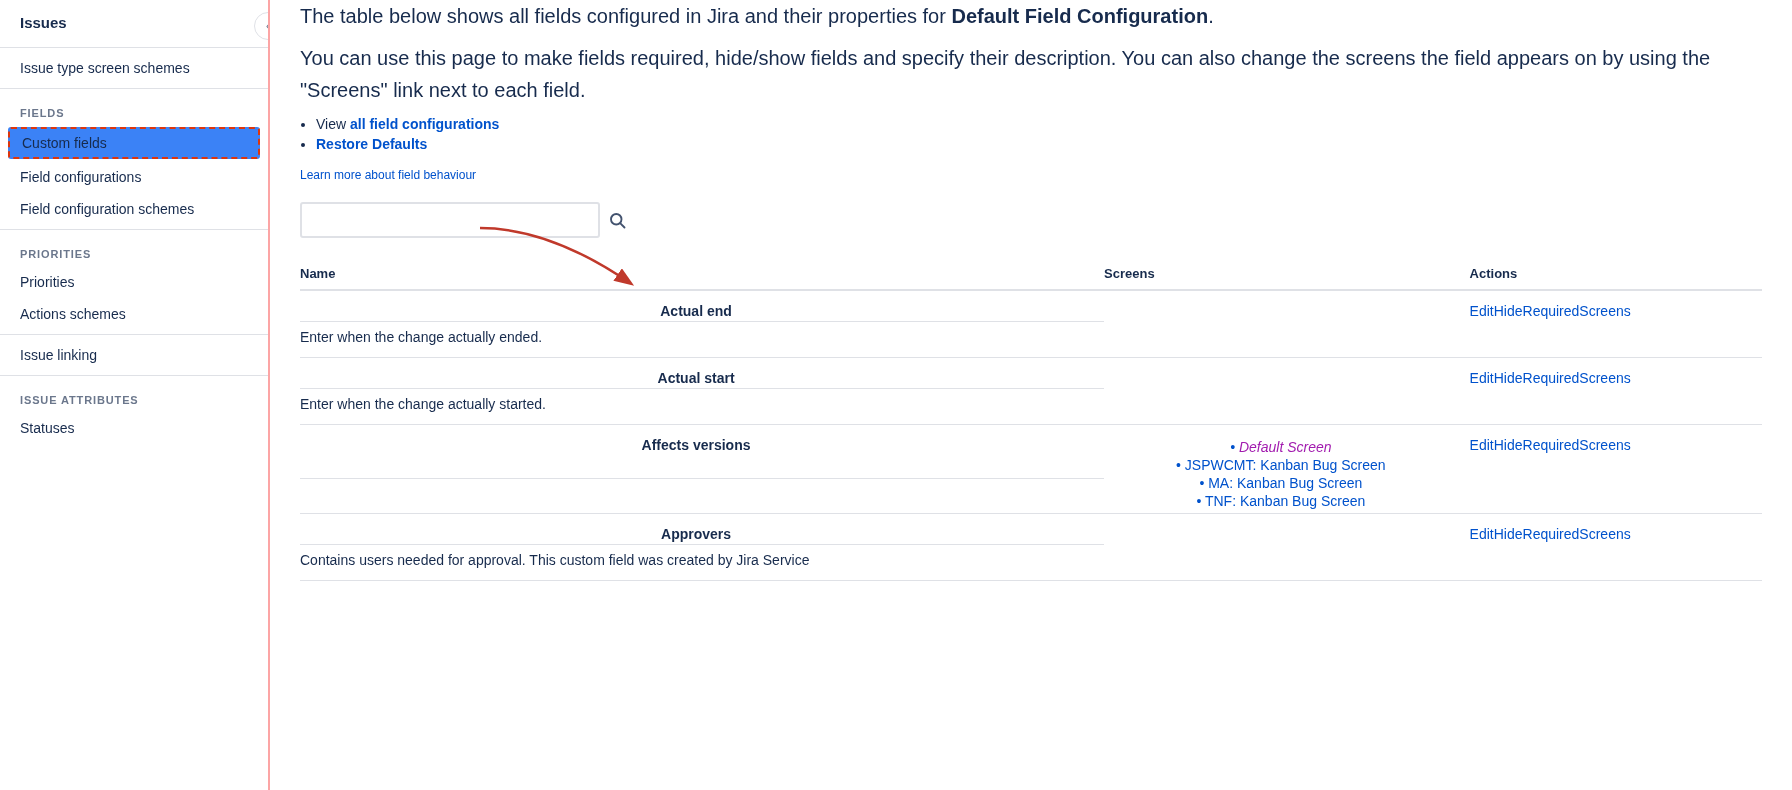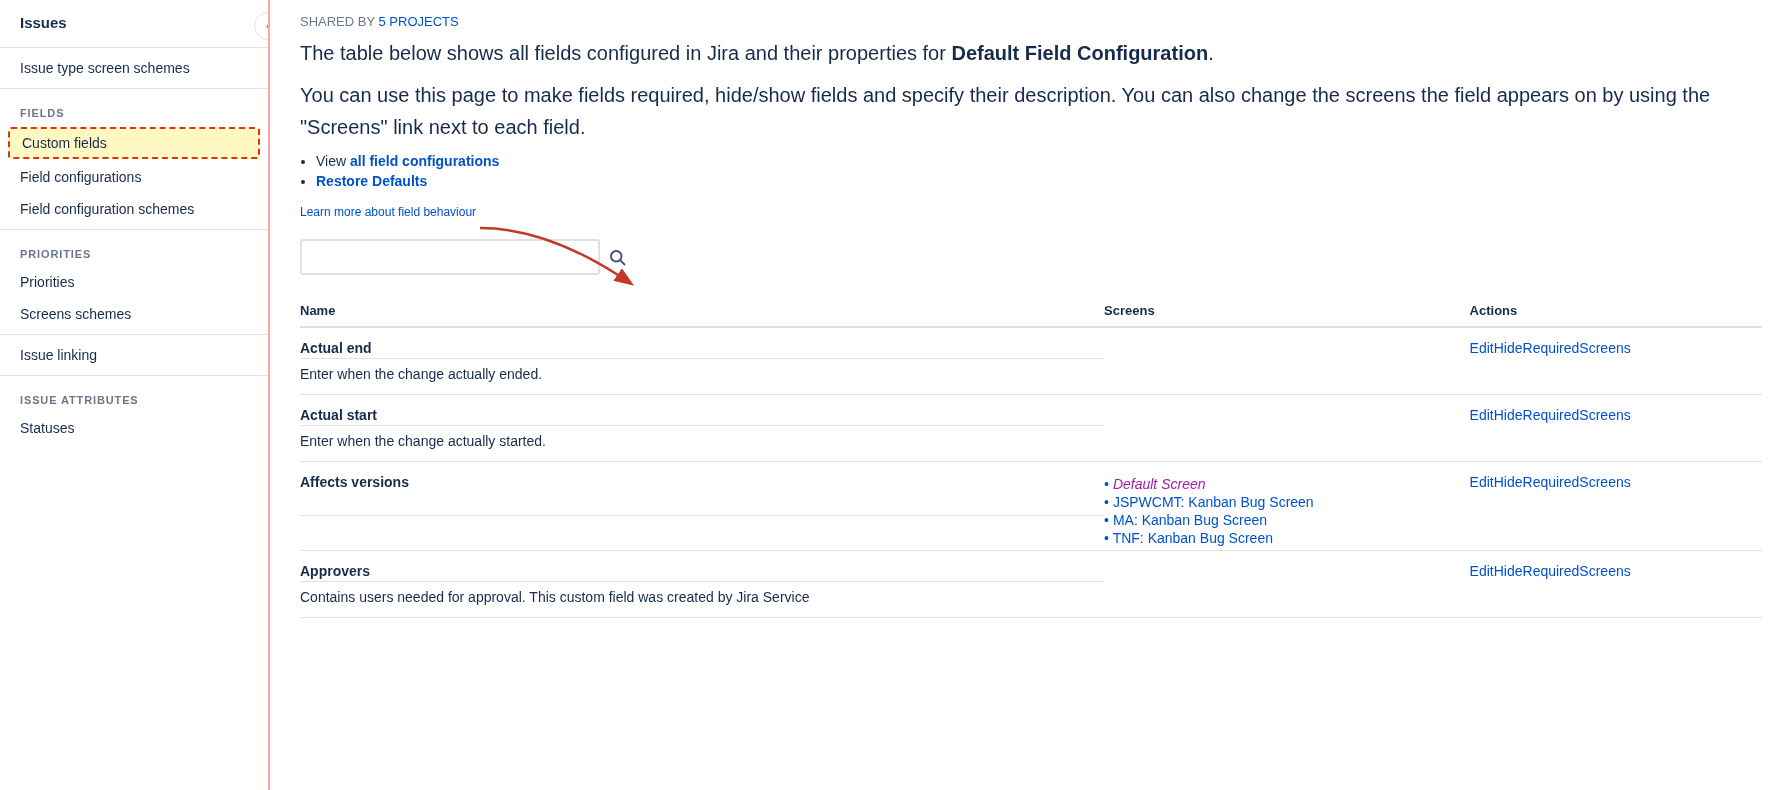--- a/index.html
+++ b/index.html
@@ -37,21 +37,21 @@
     .sidebar-item {
       padding: 8px 20px;
       cursor: pointer;
       color: #172b4d;
       font-size: 14px;
       display: block;
     }
     .sidebar-item.active {
       border: 2px dashed #de350b;
       border-radius: 3px;
-      background: #fef9c3;
+      background: #3b82f6;
       margin: 2px 8px;
       padding: 6px 12px;
     }
 
     
     .collapse-btn {
       position: absolute;
       top: 12px;
       right: -14px;
       width: 28px;
@@ -144,21 +144,21 @@
       font-weight: 600;
       color: #172b4d;
     }
     .fields-table th.col-name { width: 55%; margin-left: 28px; }
     .fields-table th.col-screens { width: 25%; }
     .fields-table th.col-actions { width: 20%; }
 
     .fields-table tbody tr {
       border-bottom: 1px solid #dfe1e6;
     }
-    .field-row-name td { padding-top: 12px; padding-bottom: 2px; vertical-align: top; }
+    .field-row-name td { padding-top: 12px; padding-bottom: 2px; vertical-align: top; text-align: center; }
     .field-row-desc td { padding-top: 7px; padding-bottom: 12px; vertical-align: top; }
 
     .field-name-bold {
       font-weight: 700;
       font-size: 14px;
       color: #172b4d;
     }
     .field-desc {
       font-size: 14px;
       color: #172b4d;
@@ -206,21 +206,21 @@
 
   <hr class="sidebar-divider">
   <div class="sidebar-section-label">FIELDS</div>
   <div class="sidebar-item active">Custom fields</div>
   <div class="sidebar-item">Field configurations</div>
   <div class="sidebar-item">Field configuration schemes</div>
 
   <hr class="sidebar-divider">
   <div class="sidebar-section-label">PRIORITIES</div>
   <div class="sidebar-item">Priorities</div>
-  <div class="sidebar-item">Screens schemes</div>
+  <div class="sidebar-item">Actions schemes</div>
 
   <hr class="sidebar-divider">
   <div class="sidebar-item">Issue linking</div>
 
   <hr class="sidebar-divider">
   <div class="sidebar-section-label">ISSUE ATTRIBUTES</div>
   <div class="sidebar-item">Statuses</div>
 
   <button class="collapse-btn">‹</button>
 </div>
@@ -230,23 +230,20 @@
   
   <svg class="arrow-annotation" width="200" height="80" viewBox="0 0 200 80">
     <defs>
       <marker id="arrowhead" markerWidth="8" markerHeight="8" refX="6" refY="3" orient="auto">
         <polygon points="0 0, 8 3, 0 6" fill="#c0392b"></polygon>
       </marker>
     </defs>
     <path d="M 10 10 Q 80 10 160 65" stroke="#c0392b" stroke-width="2.5" fill="none" marker-end="url(#arrowhead)"></path>
   </svg>
 
-  <div class="shared-banner">
-    SHARED BY <a href="#">5 PROJECTS</a>
-  </div>
 
   <p class="description-text">
     The table below shows all fields configured in Jira and their properties for <strong>Default Field Configuration</strong>.
   </p>
   <p class="description-text">
     You can use this page to make fields required, hide/show fields and specify their description. You can also change the screens the field appears on by using the "Screens" link next to each field.
   </p>
 
   <ul class="bullet-links">
     <li>

